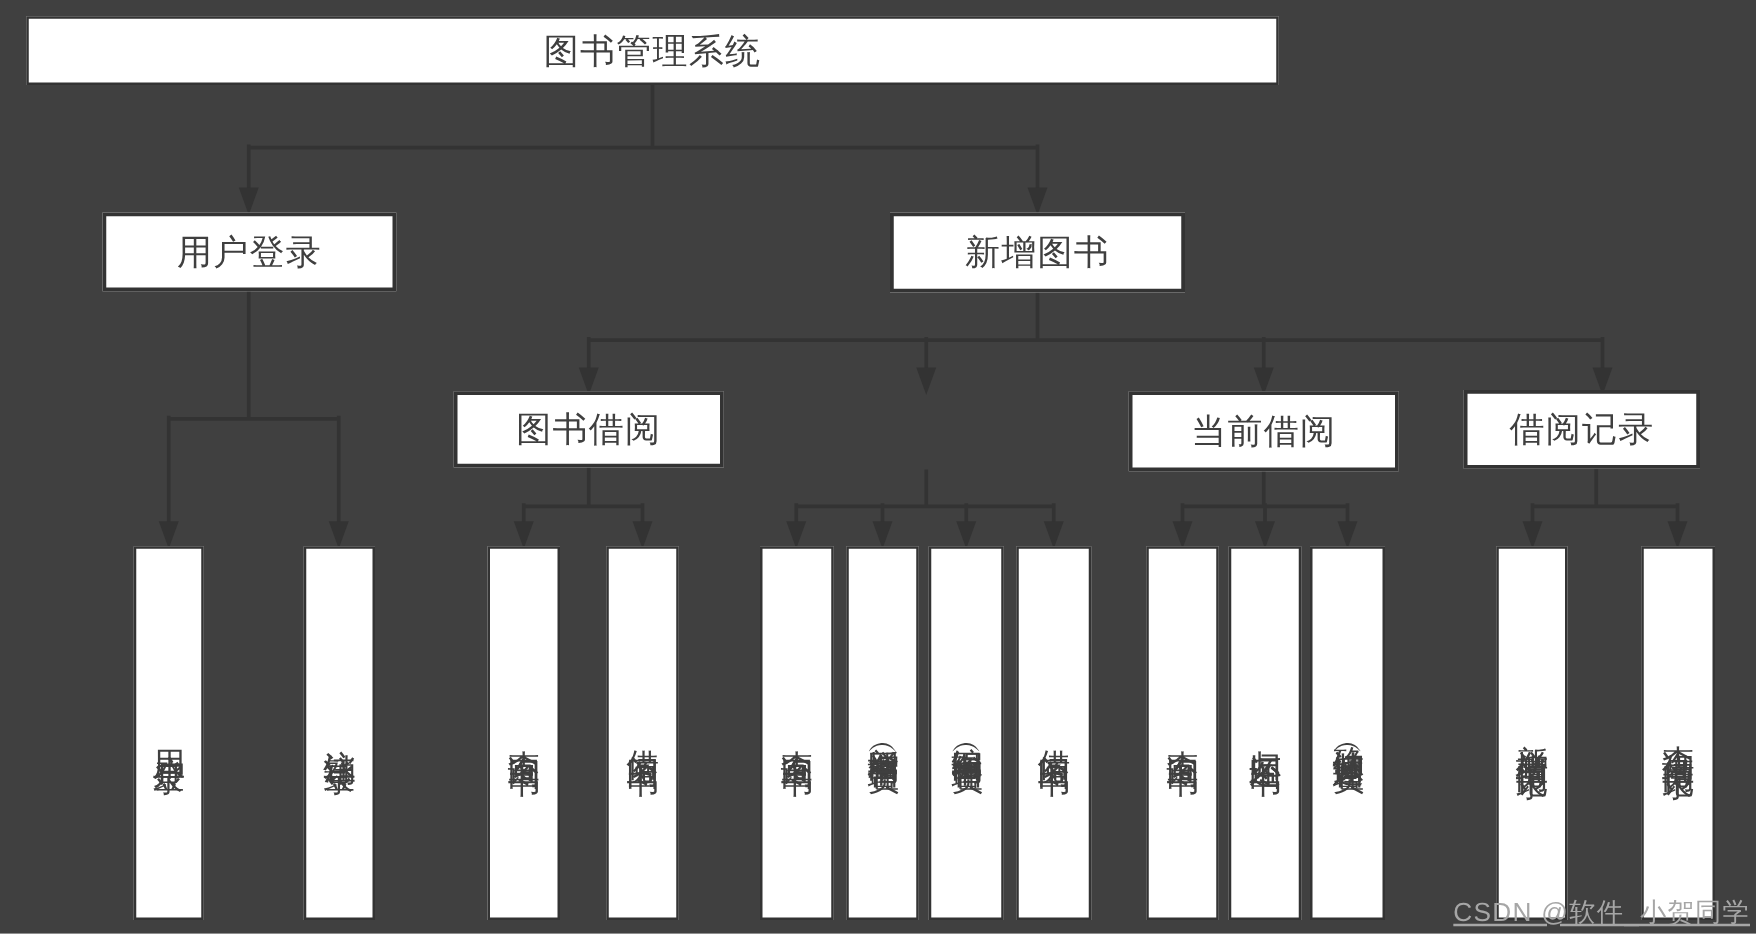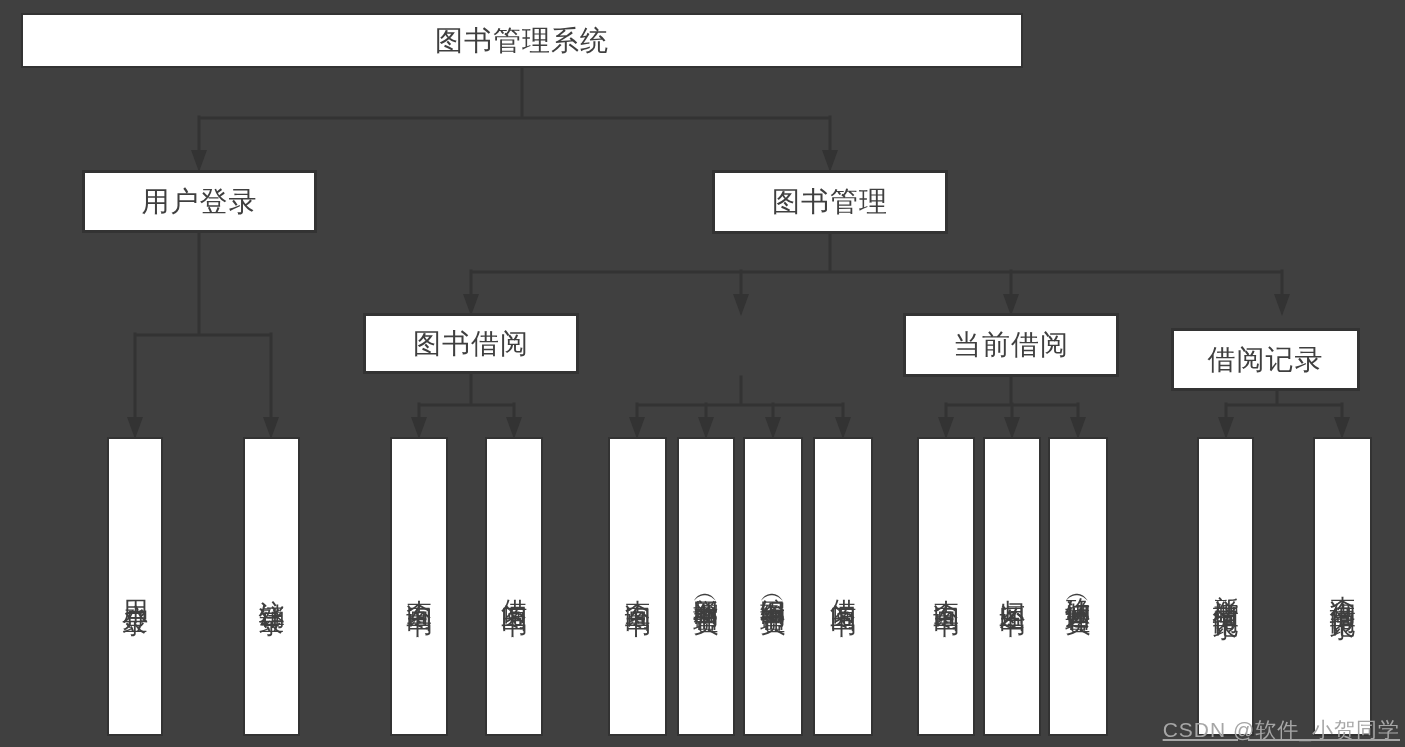--- a/index.html
+++ b/index.html
@@ -19,21 +19,21 @@
     font-size:26px;letter-spacing:4px;line-height:1.05;border-width:2.5px;
   }
   .v.long{letter-spacing:2px;font-size:25px;}
   
   #nd-root{left:21px;top:13px;width:1002px;height:55px;border-width:2px;}
   #nd-user-login{left:82px;top:170px;width:235px;height:63px;}
   #nd-book-mgmt{left:712px;top:170px;width:236px;height:64px;}
   #nd-new-book{left:363px;top:313px;width:216px;height:61px;}
   #nd-book-borrow{left:633px;top:313px;width:216px;height:64px;}
   #nd-current-borrow{left:903px;top:313px;width:216px;height:64px;}
-  #nd-borrow-records{left:1171px;top:312px;width:189px;height:63px;margin-top:16px;}
+  #nd-borrow-records{left:1171px;top:312px;width:189px;height:63px;}
   
   .leaf{top:437px;height:299px;}
   #lf0{left:107px;width:56px;}
   #lf1{left:243px;width:57px;}
   #lf2{left:390px;width:58px;}
   #lf3{left:485px;width:58px;}
   #lf4{left:608px;width:59px;}
   #lf5{left:677px;width:58px;}
   #lf6{left:743px;width:60px;}
   #lf7{left:813px;width:60px;}
@@ -91,21 +91,21 @@
       <polygon points="1004,417 1020,417 1012,439"></polygon>
       <polygon points="1070,417 1086,417 1078,439"></polygon>
       <polygon points="1218,417 1234,417 1226,439"></polygon>
       <polygon points="1334,417 1350,417 1342,439"></polygon>
     </g>
   </svg>
 
   <div class="node h" id="nd-root">图书管理系统</div>
 
   <div class="node h" id="nd-user-login">用户登录</div>
-  <div class="node h" id="nd-book-mgmt">图书管理</div>
+  <div class="node h" id="nd-book-mgmt">新增图书</div>
 
   <div class="node h" id="nd-new-book">图书借阅</div>
   <div class="node h" id="nd-current-borrow">当前借阅</div>
   <div class="node h" id="nd-borrow-records">借阅记录</div>
 
   <div class="node v leaf" id="lf0">用户登录</div>
   <div class="node v leaf" id="lf1">注销登录</div>
   <div class="node v leaf" id="lf2">查询图书</div>
   <div class="node v leaf" id="lf3">借阅图书</div>
   <div class="node v leaf" id="lf4">查询图书</div>

